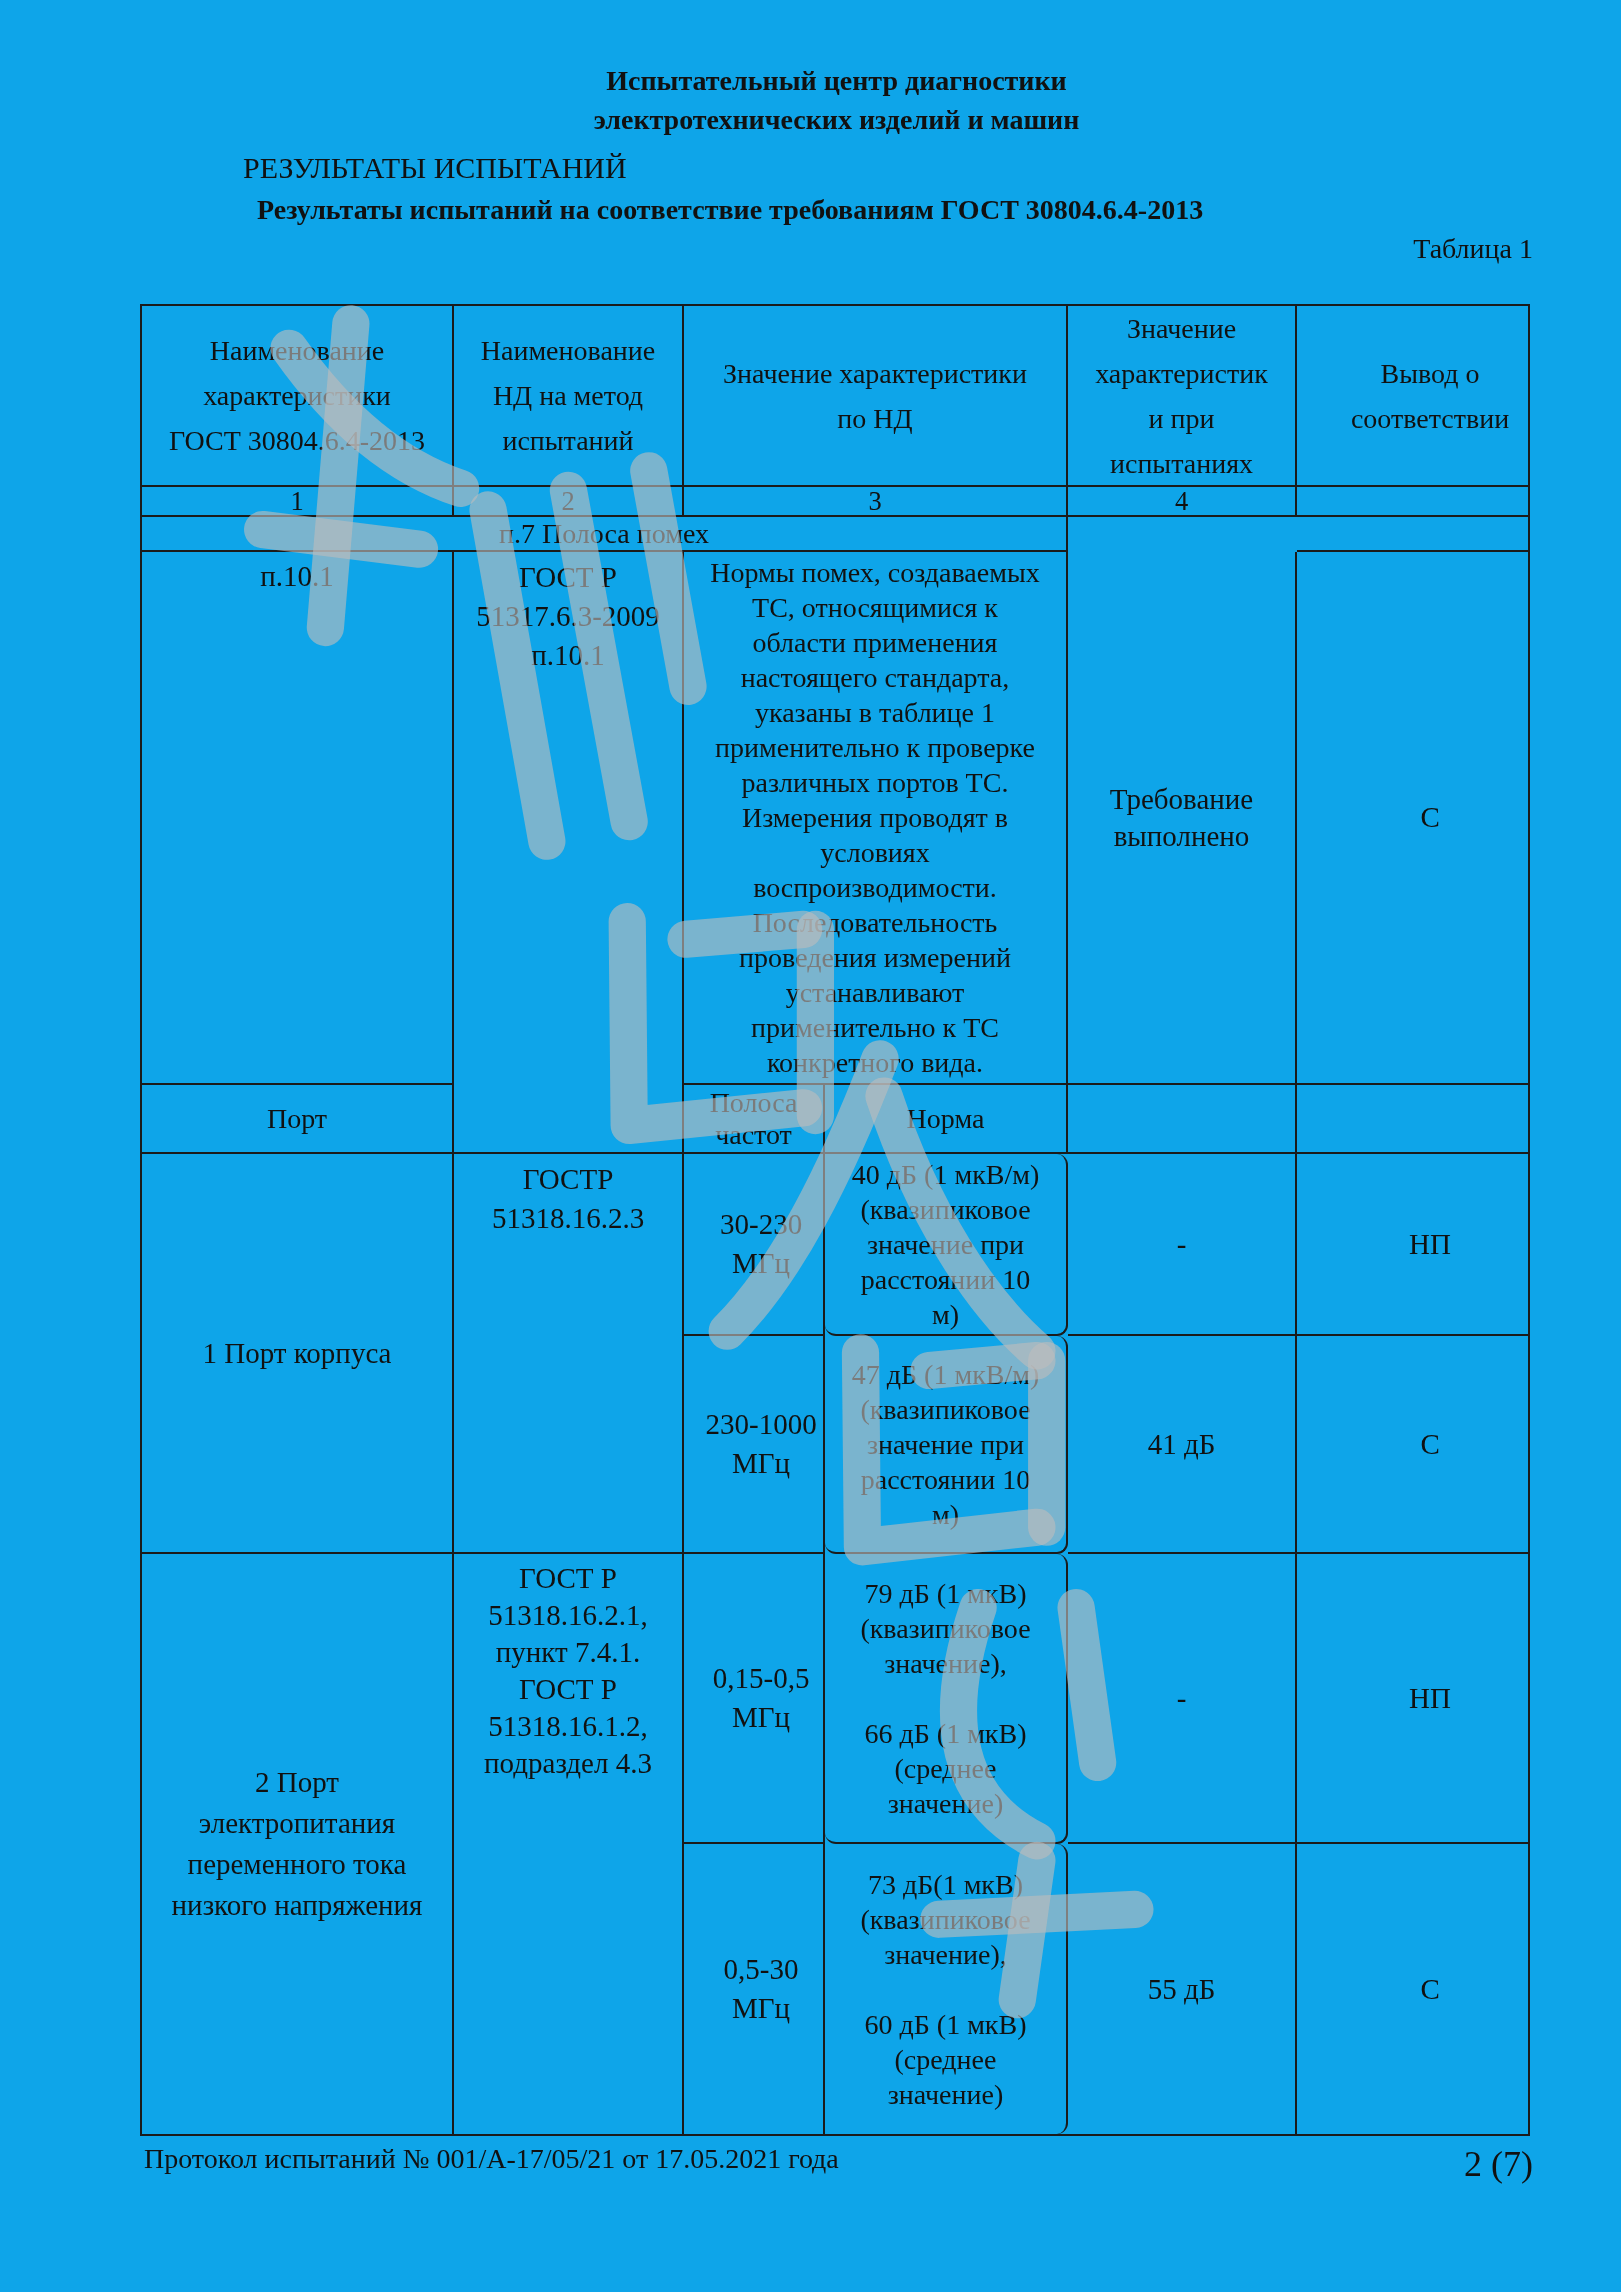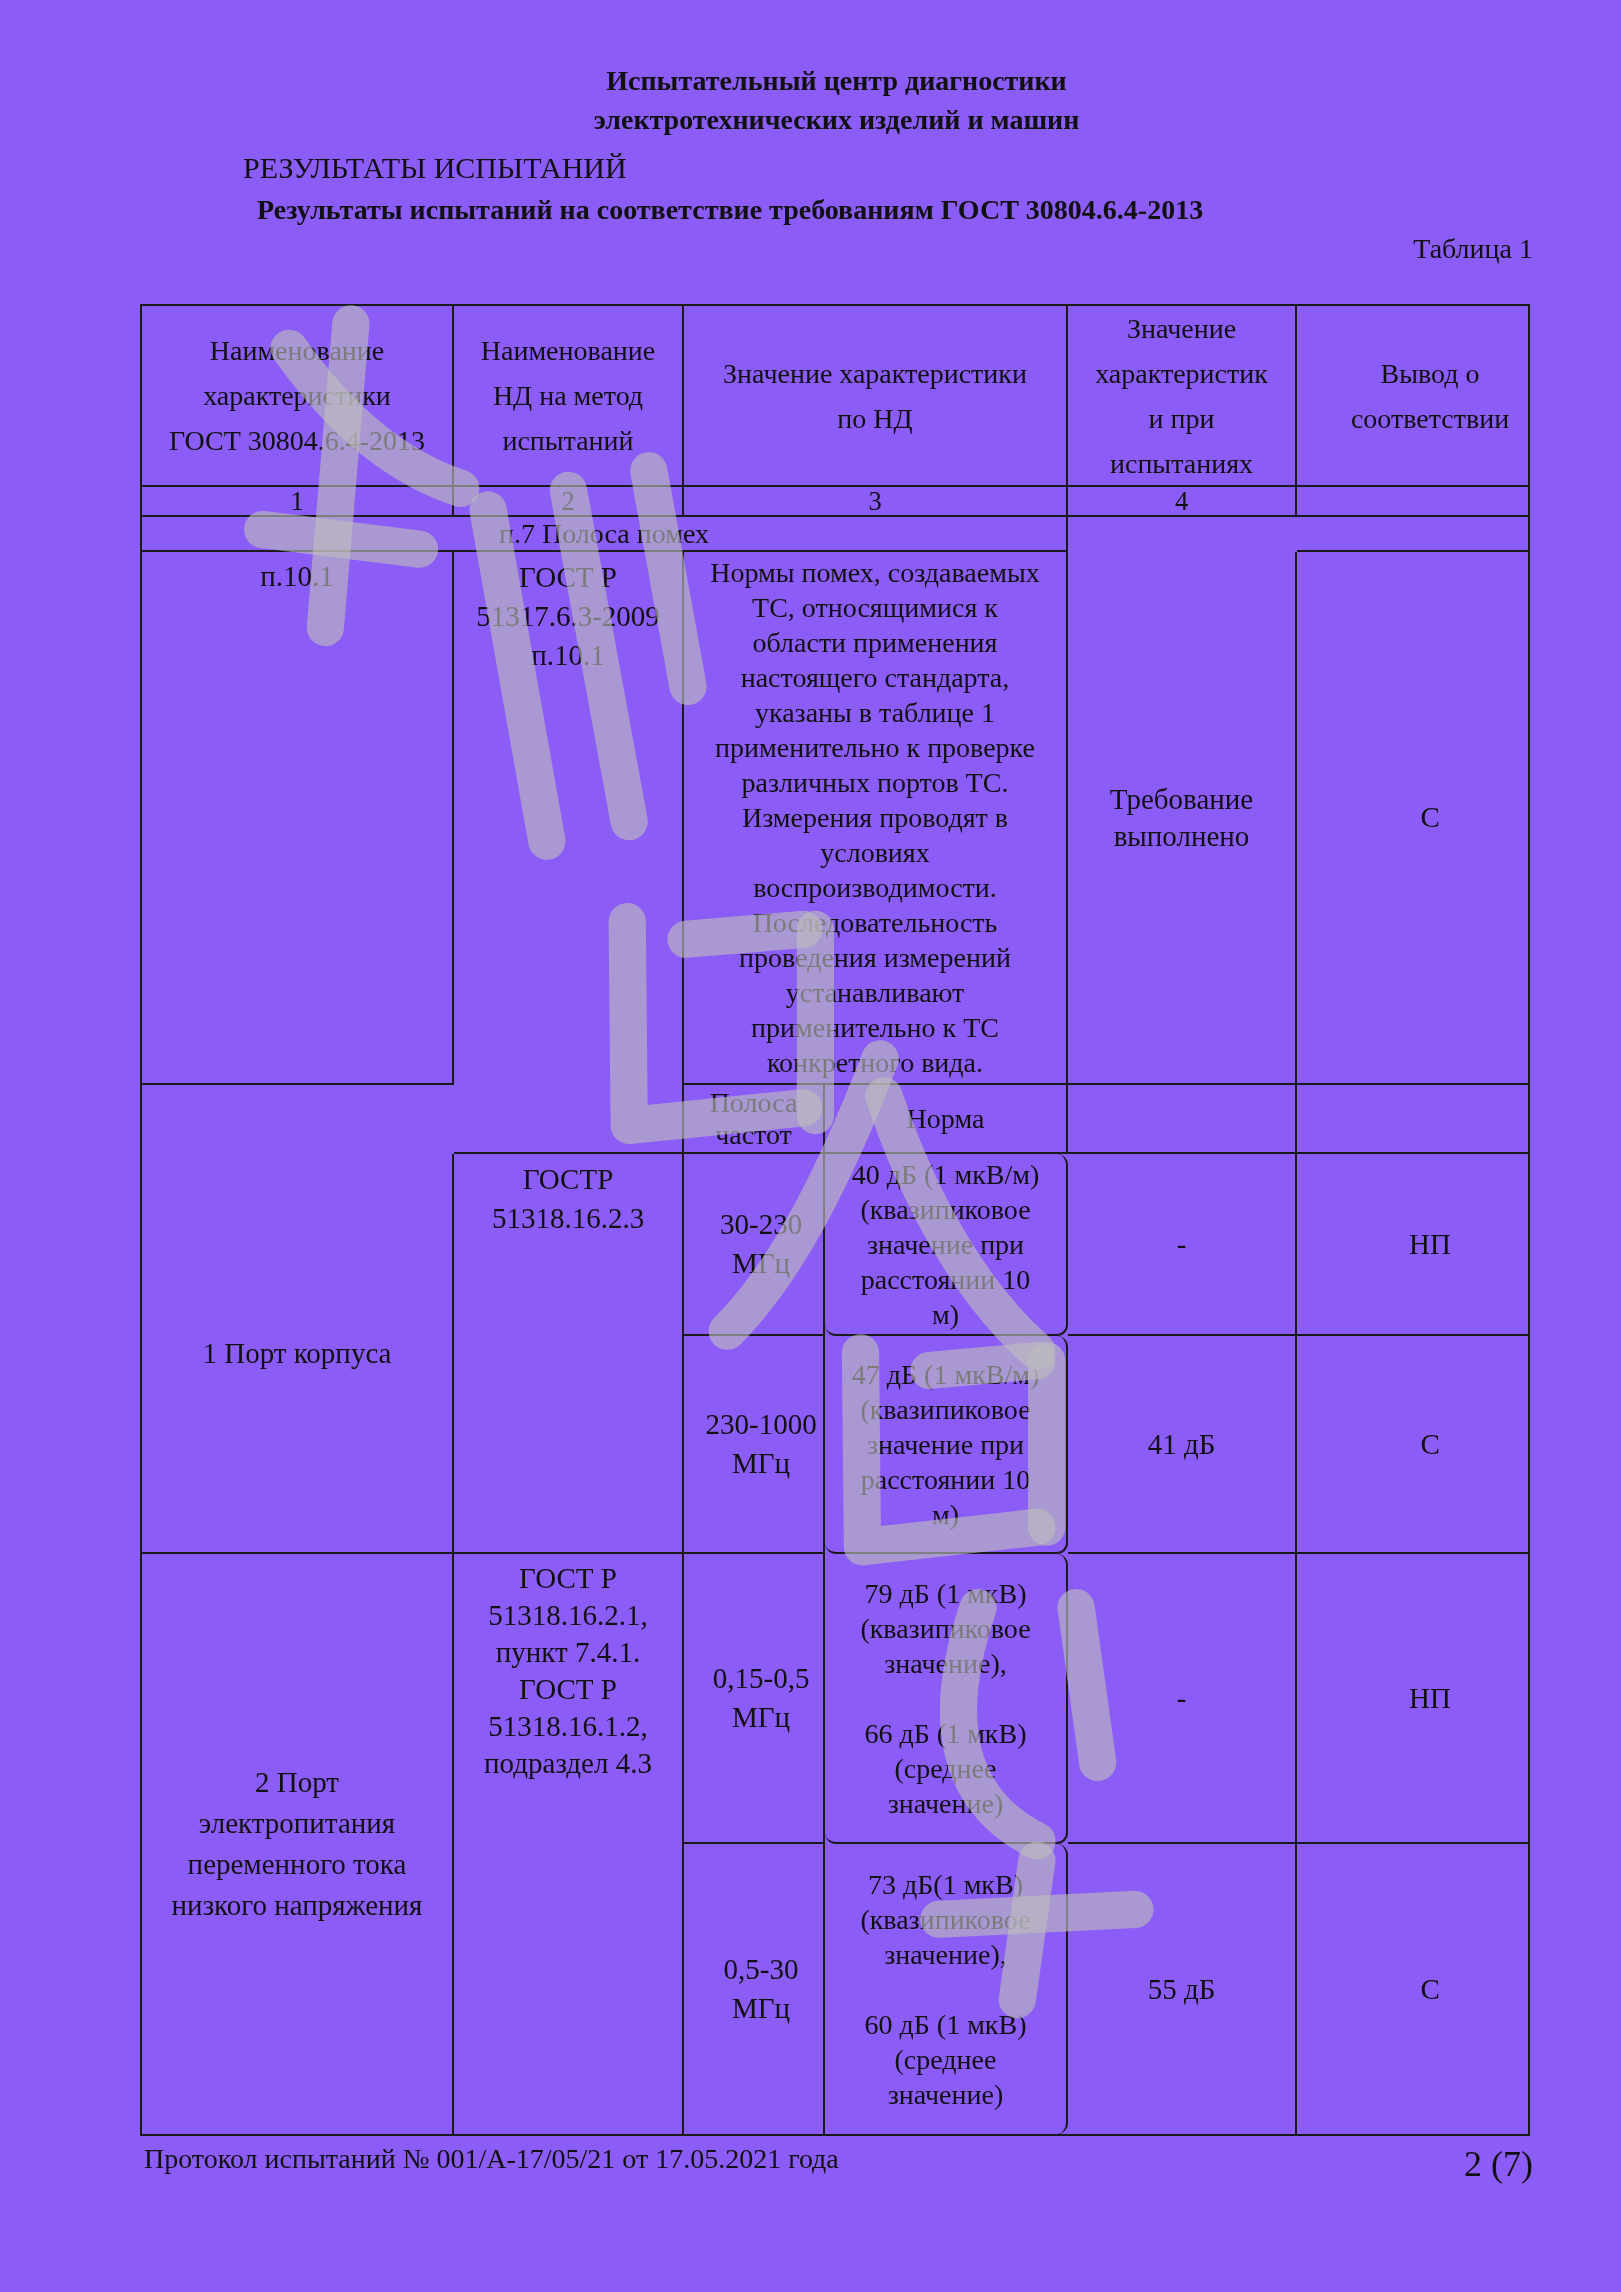--- a/index.html
+++ b/index.html
@@ -1,17 +1,17 @@
 <!DOCTYPE html>
 <html><head>
 <meta charset="utf-8">
 <style>
   html,body{margin:0;padding:0;background:#ffffff;}
   .sheet{
-    position:relative; width:1621px; height:2293px; background:#8b5cf6;
+    position:relative; width:1621px; height:2293px; background:#0ea5e9;
     font-family:"Liberation Serif","DejaVu Serif",serif; color:#111; overflow:hidden;
   }
   .abs{position:absolute;}
   .center-title{left:140px; width:1393px; text-align:center; font-weight:bold; font-size:28px; line-height:35px;}
   .t1{top:63px;}
   .t2{top:102px;}
   .results-heading{left:243px; top:149px; font-size:30px; line-height:37px;}
   .results-subheading{left:257px; top:192px; font-size:28px; line-height:35px; font-weight:bold;}
   .table-caption{left:140px; top:233px; width:1393px; text-align:right; font-size:28px;}
   .footer-left{left:144px; top:2143px; font-size:28px;}
@@ -111,20 +111,21 @@
 воспроизводимости.
 Последовательность
 проведения измерений
 устанавливают
 применительно к ТС
 конкретного вида.</div>
     <div class="cell gc4 gr4">Требование
 выполнено</div>
     <div class="cell gc5 gr4 last-col">С</div>
 
+    <div class="cell portrow gc1 gr5">Порт</div>
     <div class="cell portrow gc3a gr5">Полоса
 частот</div>
     <div class="cell portrow gc3b gr5">Норма</div>
     <div class="cell gc4 gr5"></div>
     <div class="cell gc5 gr5 last-col"></div>
 
     <div class="cell name1 gc1 gr67">1 Порт корпуса</div>
     <div class="cell vtop method gc2 gr67">ГОСТР
 51318.16.2.3</div>
 

